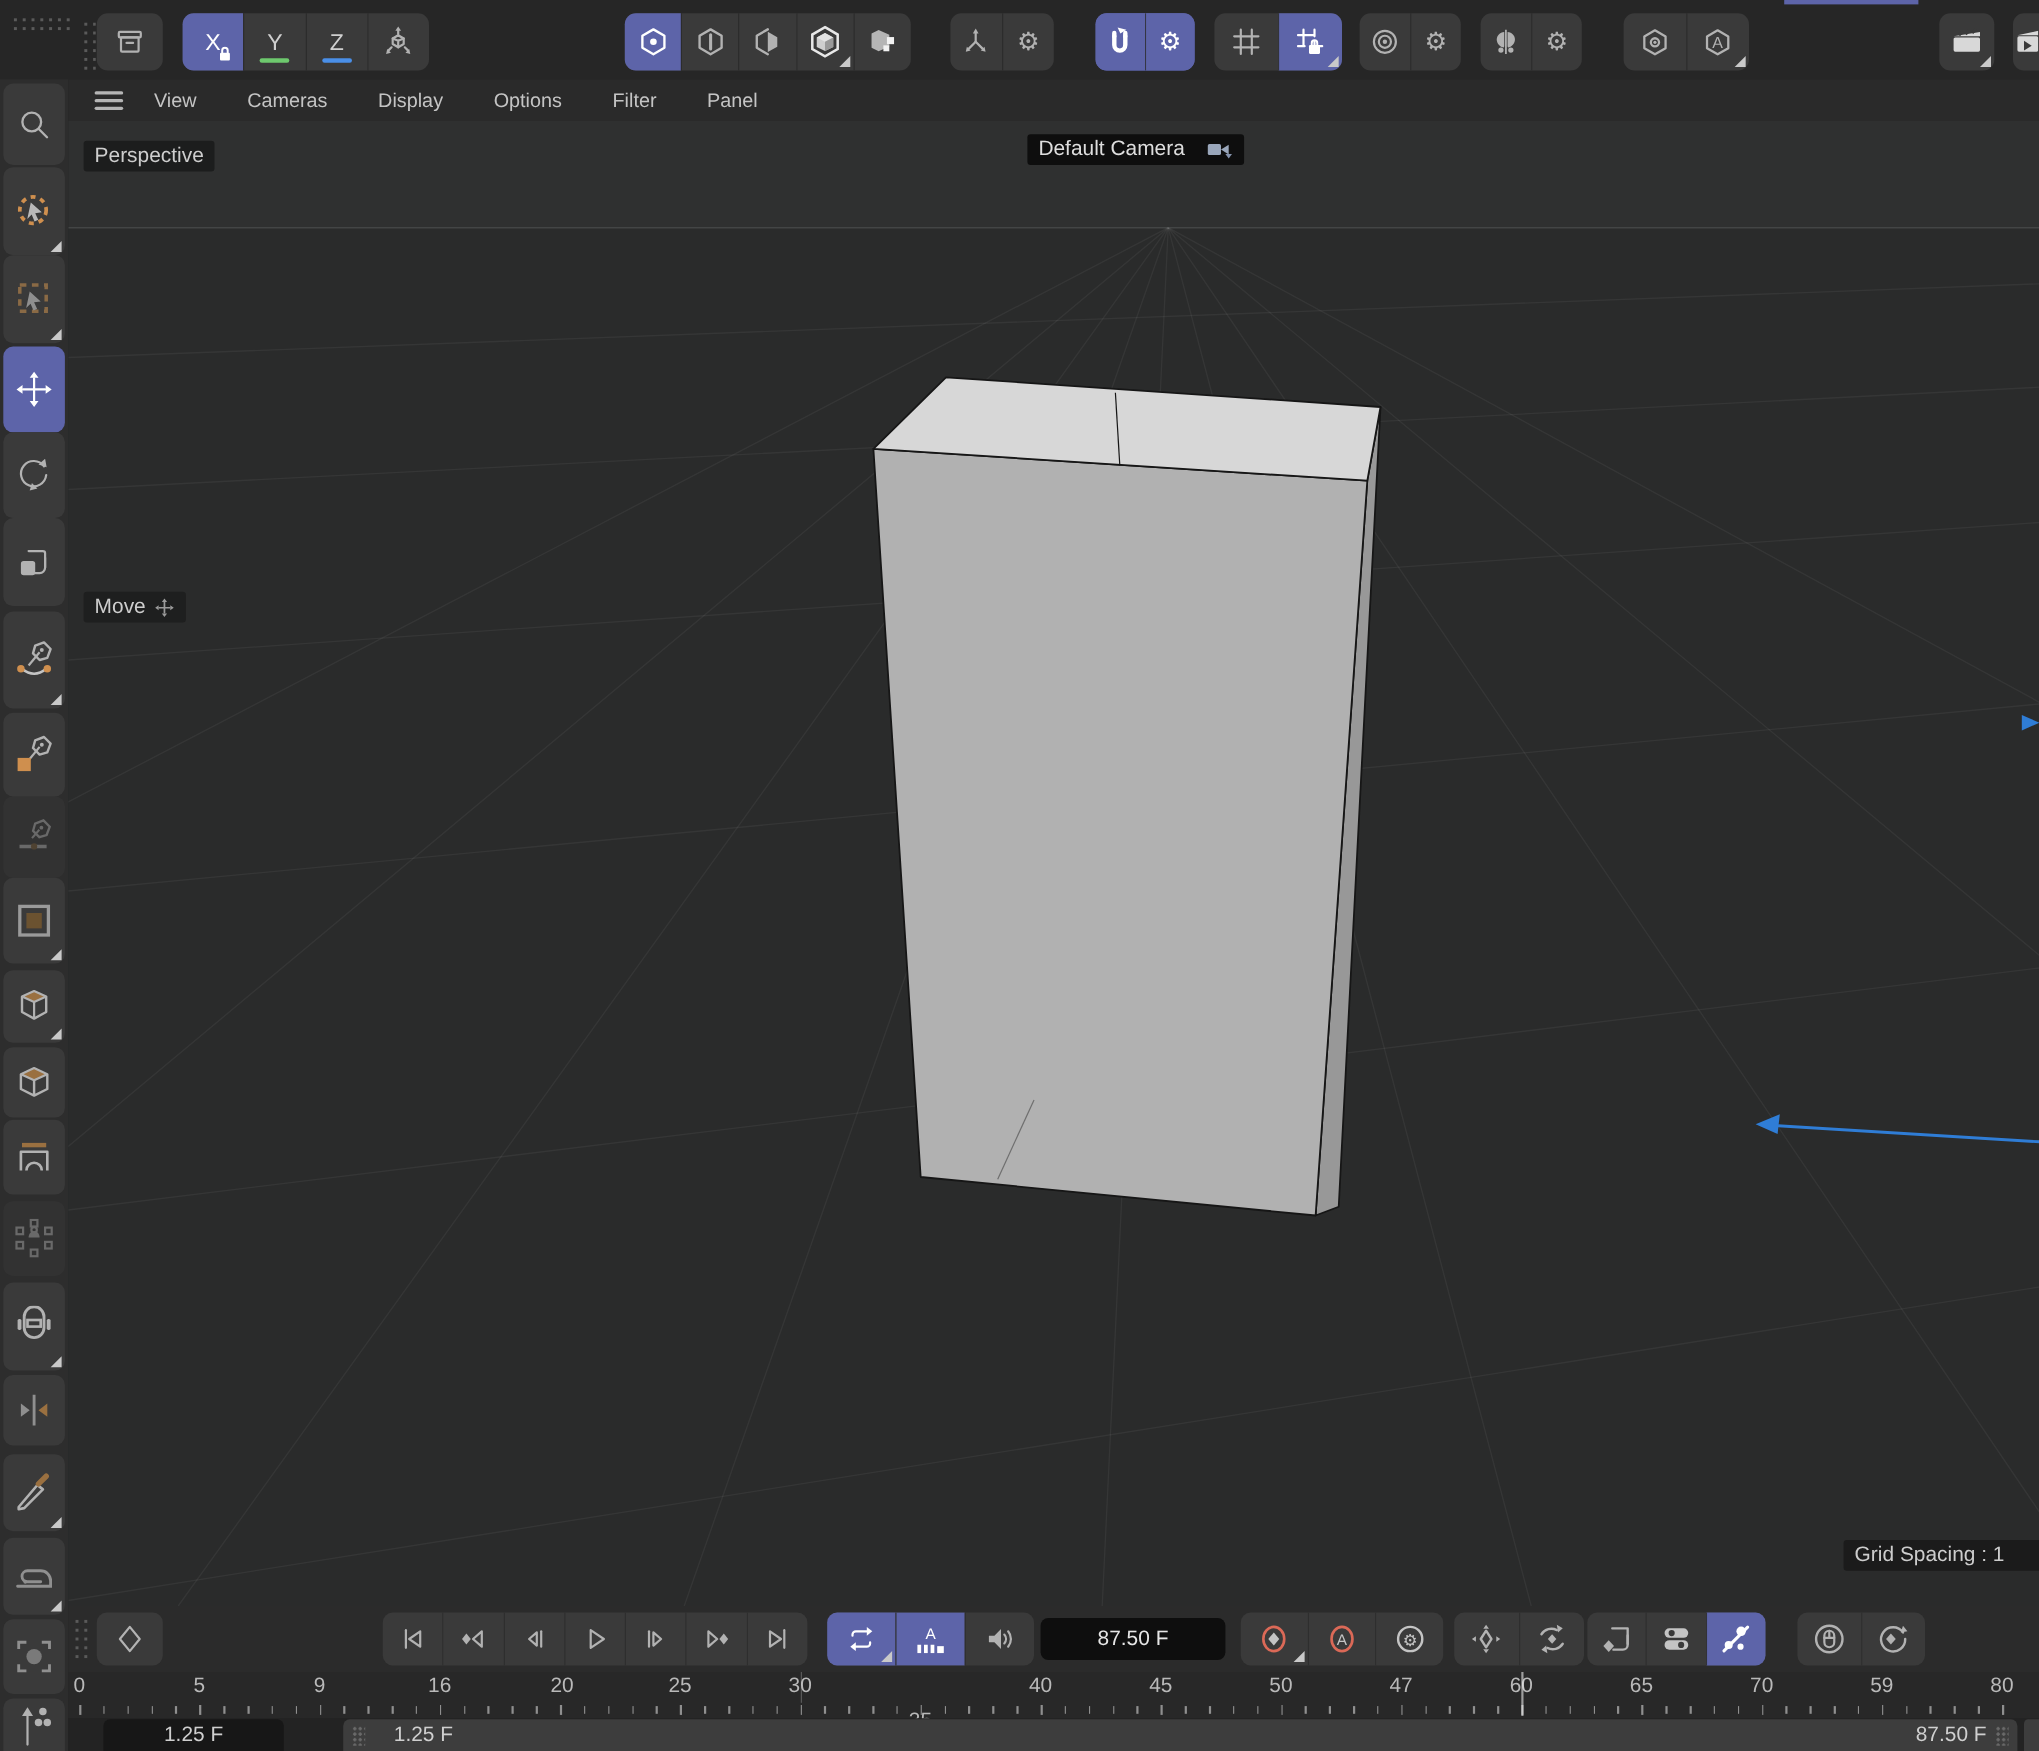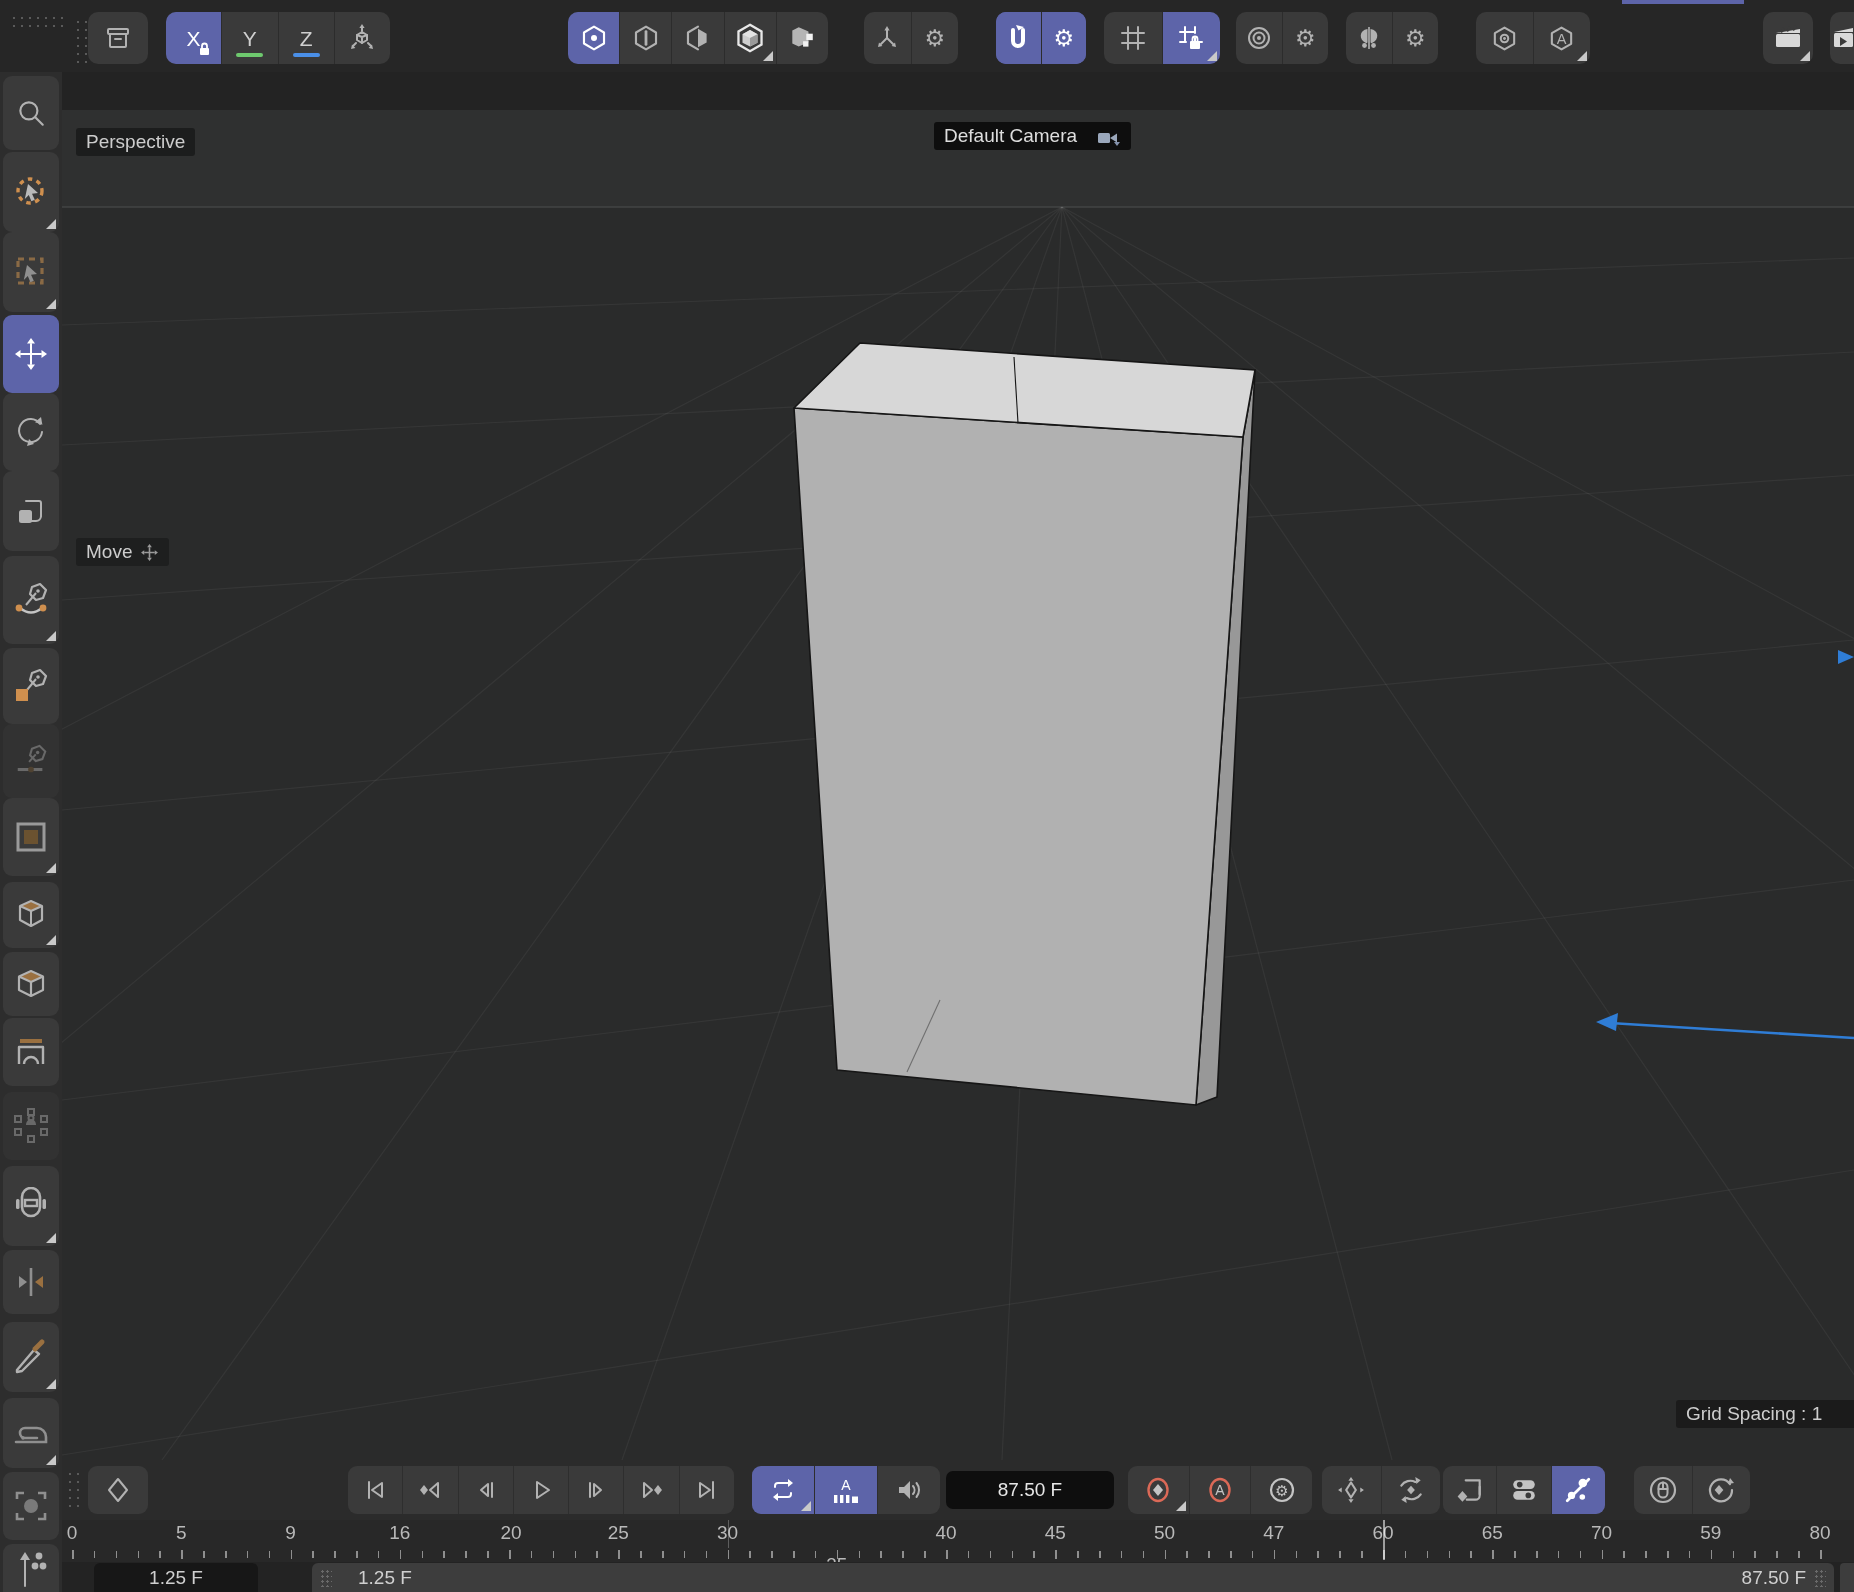--- a/index.html
+++ b/index.html
@@ -37,21 +37,21 @@
   
   .sidebar{position:absolute;left:0;top:72px;width:62px;height:1520px;background:#2d2d2d;}
   .sb{position:absolute;left:3px;width:56px;background:#3a3a3a;border-radius:9px;
       display:flex;align-items:center;justify-content:center;}
   .sb.active{background:#5d64a9;}
   .sb.dim{opacity:.45;}
   
   .viewport{position:absolute;left:62px;top:110px;width:1792px;height:1350px;overflow:hidden;background:#2a2b2b;}
   .vlabel{position:absolute;font-size:19px;color:#cdcdcd;padding:3px 10px;border-radius:3px;white-space:nowrap;}
   .persp{left:14px;top:18px;background:rgba(10,10,10,.5);}
-  .cam{left:872px;top:12px;background:#0e0e0e;display:flex;align-items:flex-end;gap:20px;color:#dedede;}
+  .cam{left:872px;top:12px;background:#0e0e0e;display:flex;align-items:center;gap:20px;color:#dedede;}
   .movelbl{left:14px;top:428px;background:rgba(10,10,10,.35);display:flex;align-items:center;gap:8px;}
   .gridsp{right:0;top:1290px;width:158px;background:#1b1b1b;overflow:hidden;border-radius:3px 0 0 3px;}
   
   .anim{position:absolute;left:62px;top:1460px;width:1792px;height:60px;background:#2b2b2b;}
   .tl-group{position:absolute;top:6px;height:48px;background:#3a3a3a;border-radius:9px;display:flex;}
   .tl-cell{position:relative;height:48px;display:flex;align-items:center;justify-content:center;flex:1;}
   .tl-cell+.tl-cell{border-left:1px solid #2e2e2e;}
   .framefield{position:absolute;left:884px;top:11px;width:168px;height:38px;background:#0e0e0e;border-radius:7px;
       display:flex;align-items:center;justify-content:center;font-size:19px;color:#e6e6e6;}
   .ruler{position:absolute;left:62px;top:1520px;width:1792px;height:42px;background:#282828;}
@@ -257,20 +257,33 @@
       <div class="tb-cell">
         <svg width="22" height="28" viewBox="0 0 22 28">
             <rect x="3" y="9" width="19" height="14" rx="1.5" fill="#d8d8d8"></rect>
             <path d="M3 8l19-4v4z" fill="#d8d8d8"></path>
             <path d="M9 13l7 4.5L9 22z" fill="#3a3a3a"></path>
           </svg>
       </div>
     </div>
   </header>
 
+  <nav class="vpmenu">
+    <div class="burger">
+        <i></i>
+        <i></i>
+        <i></i>
+      </div>
+    <span>View</span>
+    <span>Cameras</span>
+    <span>Display</span>
+    <span>Options</span>
+    <span>Filter</span>
+    <span>Panel</span>
+  </nav>
 
   <aside class="sidebar">
 
     <div class="sb" style="top:4px;height:74px;">
       <svg class="ic" width="32" height="32" viewBox="0 0 30 30" stroke-width="2.6">
           <circle cx="13" cy="13" r="8"></circle>
           <path d="M19 19l7 7"></path>
         </svg>
     </div>
 

